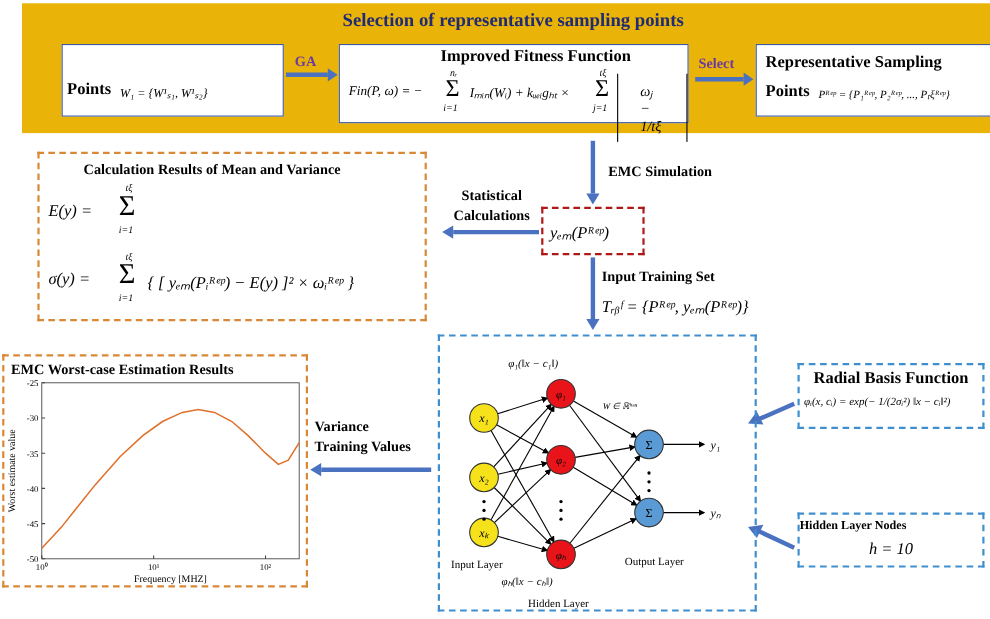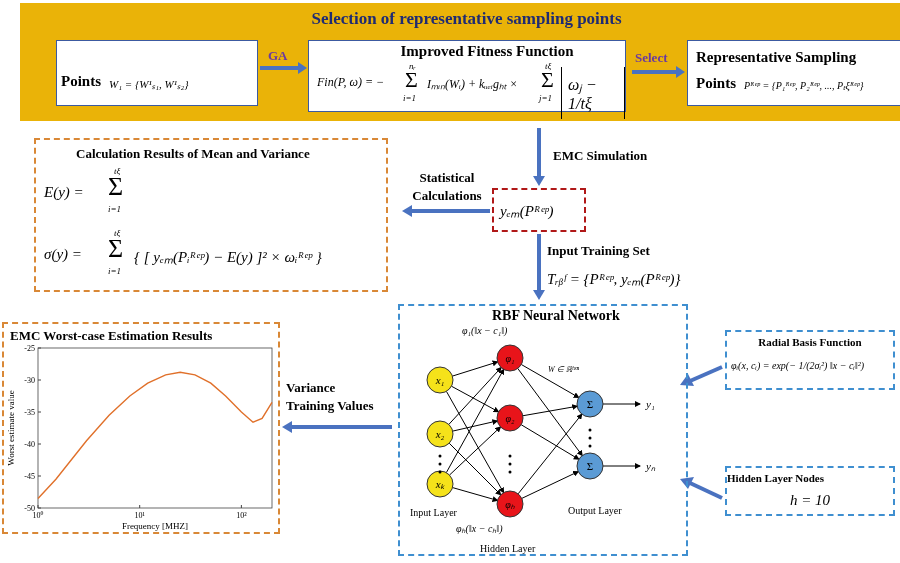--- a/index.html
+++ b/index.html
@@ -46,21 +46,21 @@
   <div id="b2" class="box white-box">
     <div class="abs bold" style="left:0;top:2px;width:356px;text-align:center;font-size:15px;">Improved Fitness Function</div>
     <div class="abs math" style="left:8px;top:34px;font-size:12px;">Fin(P, ω) = −</div>
     <div class="abs math" style="left:100px;top:20px;font-size:9px;">nᵣ</div>
     <div class="abs" style="left:96px;top:26px;font-size:22px;">Σ</div>
     <div class="abs math" style="left:94px;top:52px;font-size:9px;">i=1</div>
     <div class="abs math" style="left:118px;top:34px;font-size:12px;">Iₘᵢₙ(Wᵢ) + kᵤₑᵢgₕₜ ×</div>
     <div class="abs math" style="left:236px;top:20px;font-size:9px;">tξ</div>
     <div class="abs" style="left:232px;top:26px;font-size:22px;">Σ</div>
     <div class="abs math" style="left:230px;top:52px;font-size:9px;">j=1</div>
-    <div class="abs math" style="left:252px;top:26px;font-size:16px;border-left:1px solid #000;border-right:1px solid #000;padding:6px 6px;">ωⱼ − 1/tξ</div>
+    <div class="abs math" style="left:252px;top:26px;font-size:13px;border-left:1px solid #000;border-right:1px solid #000;padding:6px 20px;">ωⱼ − 1/tξ</div>
   </div>
 
   <div class="abs arrow-label" style="left:615px;top:47px;">Select</div>
   <svg class="abs" style="left:610px;top:62px;" width="56" height="14">
     <line x1="2" y1="7" x2="46" y2="7" stroke="#4a72c0" stroke-width="4"></line>
     <polygon points="46,1 55,7 46,13" fill="#4a72c0"></polygon>
   </svg>
 
   <div id="b3" class="box white-box">
     <div class="abs bold" style="left:8px;top:8px;font-size:15px;">Representative Sampling</div>
@@ -152,21 +152,20 @@
         <line x1="237.38717916841182" x2="237.38717916841182" y1="184" y2="181" stroke="#444"></line>
         <text x="237.38717916841182" y="194" font-size="8" text-anchor="middle">10²</text>
       </g>
     <path id="curve" fill="none" stroke-width="1.4" d="M34.0,174.4 L51.9,155.2 L64.6,139.2 L82.5,116.8 L105.1,91.2 L125.8,72.0 L143.7,59.2 L161.7,50.9 L176.2,48.3 L191.0,50.9 L206.8,59.2 L221.6,72.0 L237.4,88.0 L249.0,98.2 L258.1,94.4 L268.0,78.4" stroke="#e0702a"></path>
     <text x="10" y="104" font-size="9" transform="rotate(-90 10 104)" text-anchor="middle">Worst estimate value</text>
     <text x="151" y="205" font-size="9" text-anchor="middle">Frequency [MHZ]</text>
   </svg>
 </div>
 
 <div class="box dashed-blue" style="left:398px;top:304px;width:290px;height:252px;">
-  <div class="abs bold" style="left:92px;top:2px;font-size:14px;">RBF Neural Network</div>
   <svg id="rbf" class="abs" style="left:0;top:0;" width="286" height="248">
       <defs>
         <marker id="ah" markerWidth="6" markerHeight="6" refX="5" refY="3" orient="auto">
           <path d="M0,0 L6,3 L0,6 z"></path>
         </marker>
       </defs>
       <line x1="52.401918319716316" y1="70.10225424237487" x2="97.59808168028368" y2="55.89774575762513" stroke="#000" stroke-width="1" marker-end="url(#ah)"></line>
       <line x1="51.425094611654025" y1="80.20219421775505" x2="98.57490538834597" y2="105.79780578224495" stroke="#000" stroke-width="1" marker-end="url(#ah)"></line>
       <line x1="46.390726784497176" y1="85.32071601825214" x2="103.60927321550282" y2="186.67928398174786" stroke="#000" stroke-width="1" marker-end="url(#ah)"></line>
       <line x1="48.807184811773276" y1="118.43791363293187" x2="101.19281518822673" y2="61.562086367068126" stroke="#000" stroke-width="1" marker-end="url(#ah)"></line>
@@ -213,20 +212,20 @@
       <text x="62" y="28" font-size="10" font-style="italic">φ₁(‖x − c₁‖)</text>
       <text x="56" y="226" font-size="10" font-style="italic">φₕ(‖x − cₕ‖)</text>
       <text x="148" y="66" font-size="8" font-style="italic">W ∈ ℝʰˣⁿ</text>
       <text x="10" y="210" font-size="10">Input Layer</text>
       <text x="168" y="208" font-size="10">Output Layer</text>
       <text x="80" y="246" font-size="10">Hidden Layer</text>
     </svg>
 </div>
 
 <div class="box dashed-blue" style="left:725px;top:330px;width:170px;height:60px;">
-  <div class="abs bold" style="left:0;top:4px;width:166px;text-align:center;font-size:11px;">Radial Basis Function</div>
+  <div class="abs bold" style="left:0;top:4px;width:166px;text-align:center;font-size:15px;">Radial Basis Function</div>
   <div class="abs math" style="left:4px;top:28px;font-size:10px;">φᵢ(x, cᵢ) = exp(− 1/(2σᵢ²) ‖x − cᵢ‖²)</div>
 </div>
 
 <div class="box dashed-blue" style="left:725px;top:466px;width:170px;height:50px;">
   <div class="abs bold" style="left:0;top:4px;width:166px;text-align:left;font-size:11px;">Hidden Layer Nodes</div>
   <div class="abs math" style="left:0;top:24px;width:166px;text-align:center;font-size:15px;">h = 10</div>
 </div>
 
 </body></html>

